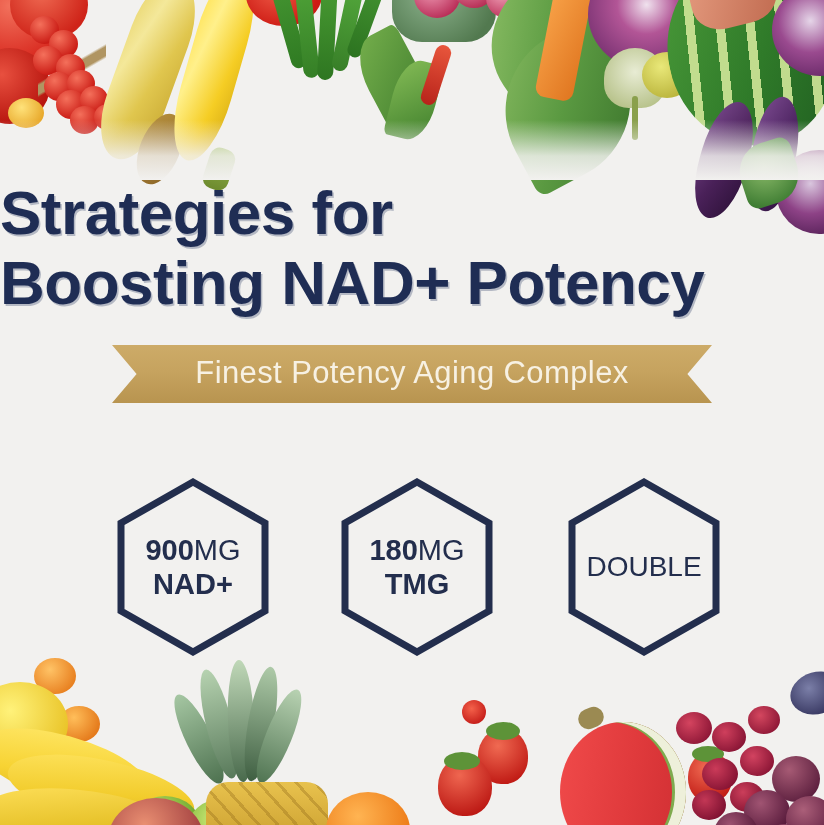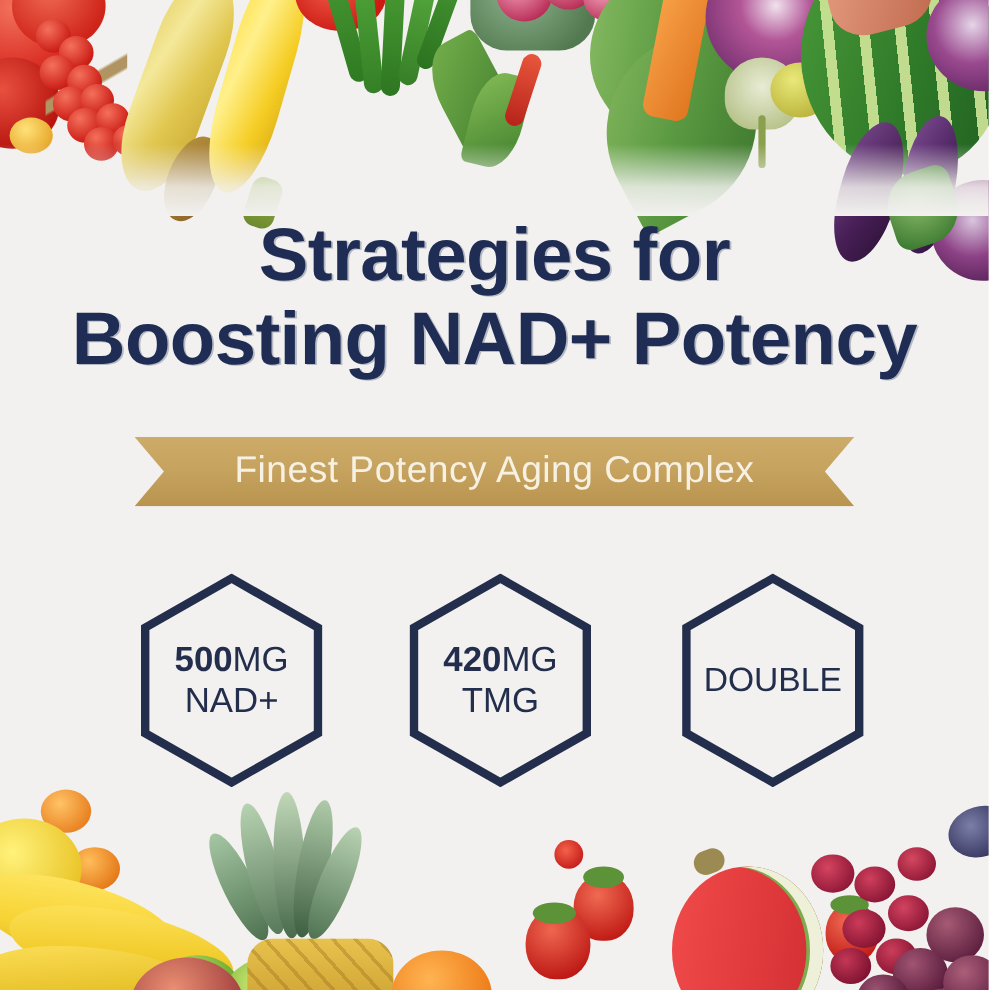--- a/index.html
+++ b/index.html
@@ -45,37 +45,37 @@
     width: 824px;
     height: 825px;
     z-index: 6;
   }
 
   .headline {
     position: absolute;
     left: 0;
     top: 178px;
     width: 824px;
-    text-align: center;
+    text-align: left;
     color: #1f2d54;
     font-family: "Liberation Sans Narrow", "Liberation Sans", sans-serif;
     font-weight: 700;
     font-size: 62px;
     line-height: 70px;
     letter-spacing: -0.5px;
     text-shadow: 1.5px 1.5px 0 rgba(40,55,95,.30);
   }
   .headline .l1 { display: block; }
   .headline .l2 { display: block; }
 
   
   .ribbon-wrap {
     position: absolute;
     left: 112px;
-    top: 364px;
+    top: 345px;
     width: 600px;
     height: 58px;
   }
   .ribbon {
     position: absolute;
     inset: 0;
     background: #c3a05c;
     background: linear-gradient(to bottom, #cdab68 0%, #c6a35f 45%, #b8944f 100%);
     -webkit-clip-path: polygon(0 0, 100% 0, 100% 100%, 0 100%, 4.1% 50%);
     clip-path: polygon(
@@ -131,21 +131,21 @@
     flex-direction: column;
     align-items: center;
     justify-content: center;
     color: #232e4d;
     line-height: 1.04;
   }
   .badge-line1 { font-size: 29px; white-space: nowrap; }
   .badge-line2 { font-size: 29px; white-space: nowrap; margin-top: 3px; }
   .badge-line1 .strong { font-weight: 700; }
   .badge-line1 .light { font-weight: 400; }
-  .badge-line2 .light { font-weight: 400; }
+  .badge-line2 .light { font-weight: 700; }
   .badge.b2 .badge-line1,
   .badge.b2 .badge-line2 { font-size: 28px; }
 </style>
 </head>
 <body>
 
 <div class="canvas">
 
   <div class="produce-layer">
 
@@ -311,31 +311,31 @@
       <div class="ribbon-label">Finest Potency Aging Complex</div>
     </div>
 
     <div class="badges">
 
       <div class="badge b0">
         <svg viewBox="0 0 152 178">
           <polygon points="76,4 148,45 148,133 76,174 4,133 4,45" fill="none" stroke="#232e4d" stroke-width="7" stroke-linejoin="miter"></polygon>
         </svg>
         <div class="badge-text">
-          <div class="badge-line1"><span class="strong">500</span><span class="light">MG</span></div>
+          <div class="badge-line1"><span class="strong">900</span><span class="light">MG</span></div>
           <div class="badge-line2"><span class="light">NAD+</span></div>
         </div>
       </div>
 
       <div class="badge b1">
         <svg viewBox="0 0 152 178">
           <polygon points="76,4 148,45 148,133 76,174 4,133 4,45" fill="none" stroke="#232e4d" stroke-width="7" stroke-linejoin="miter"></polygon>
         </svg>
         <div class="badge-text">
-          <div class="badge-line1"><span class="strong">420</span><span class="light">MG</span></div>
+          <div class="badge-line1"><span class="strong">180</span><span class="light">MG</span></div>
           <div class="badge-line2"><span class="light">TMG</span></div>
         </div>
       </div>
 
       <div class="badge b2">
         <svg viewBox="0 0 152 178">
           <polygon points="76,4 148,45 148,133 76,174 4,133 4,45" fill="none" stroke="#232e4d" stroke-width="7" stroke-linejoin="miter"></polygon>
         </svg>
         <div class="badge-text">
           <div class="badge-line1"><span class="light">DOUBLE</span></div>

